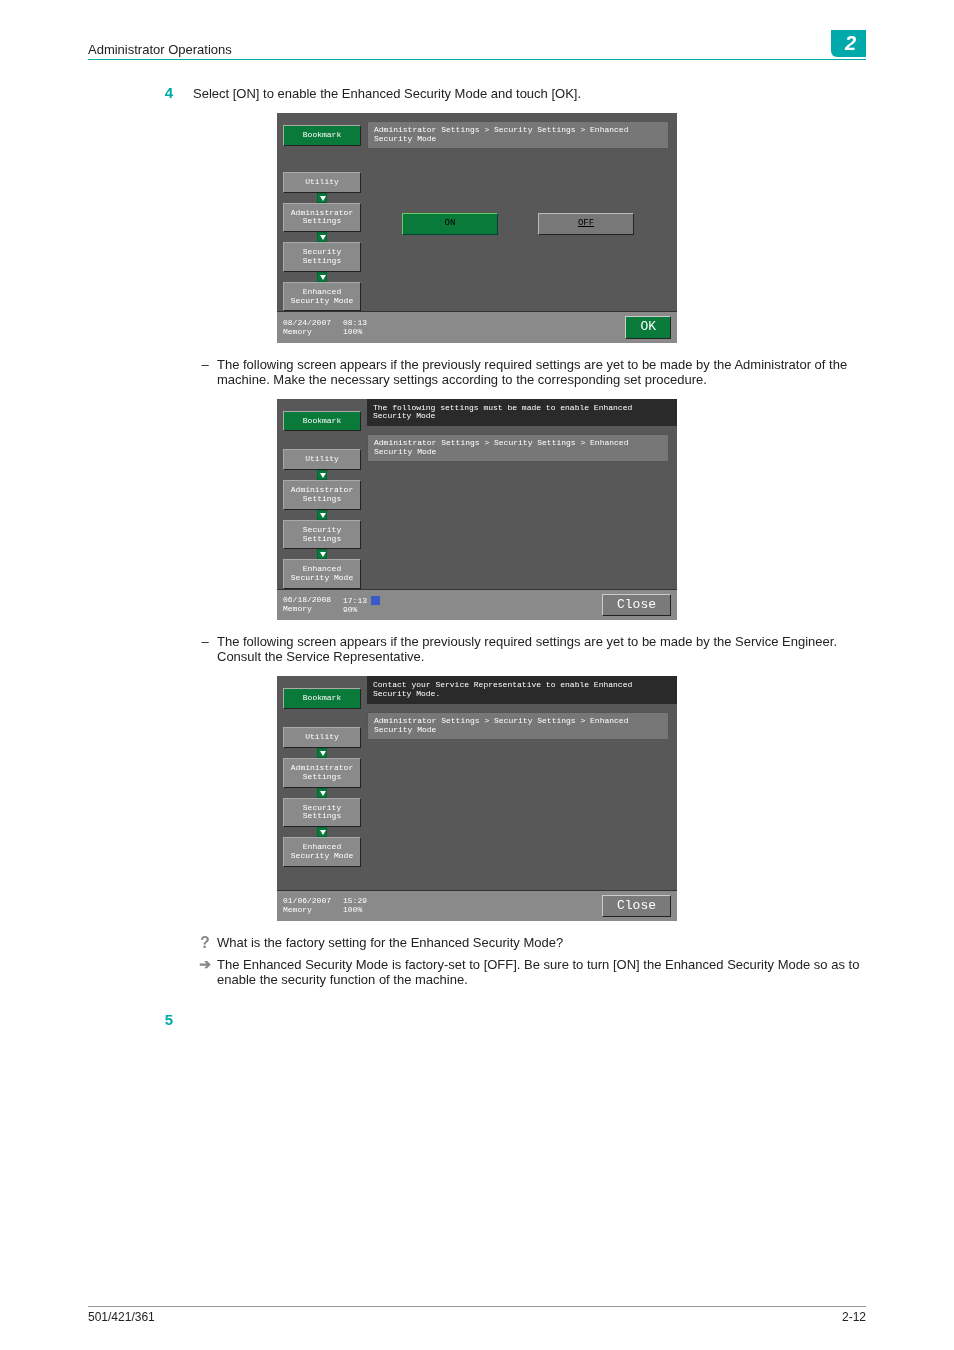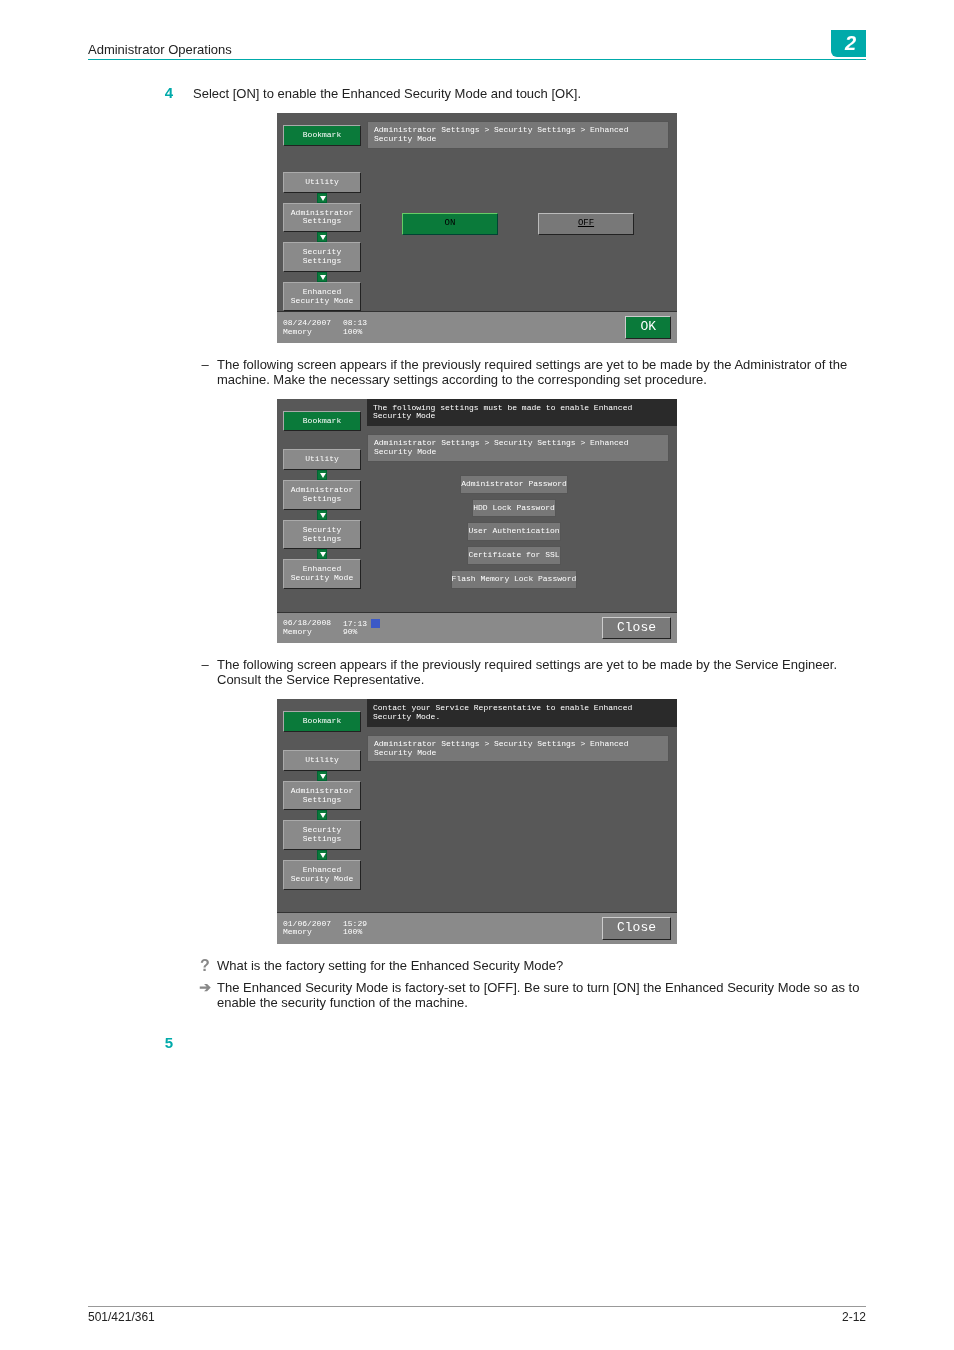--- a/index.html
+++ b/index.html
@@ -269,27 +269,20 @@
           <div class="arrow-dn"></div>
           <div class="btn3d btn-gray" style="white-space:pre-line">Security
 Settings</div>
           <div class="arrow-dn"></div>
           <div class="btn3d btn-gray" style="white-space:pre-line">Enhanced
 Security Mode</div>
         </div>
         <div class="sc-right">
           <div class="sc-msgbar">The following settings must be made to enable Enhanced Security Mode</div>
           <div class="sc-path">Administrator Settings &gt; Security Settings &gt; Enhanced Security Mode</div>
-          <div class="sc-main listmode">
-            <div class="req-row">Administrator Password</div>
-            <div class="req-row">HDD Lock Password</div>
-            <div class="req-row">User Authentication</div>
-            <div class="req-row">Certificate for SSL</div>
-            <div class="req-row">Flash Memory Lock Password</div>
-          </div>
         </div>
       </div>
       <div class="sc-status">
         <div class="status-left">
           <div class="status-inner">
             <span>06/18/2008</span>
             <span>Memory</span>
           </div>
           <div class="status-inner">
             <span><span>17:13</span><span class="safety-icon"></span></span>

